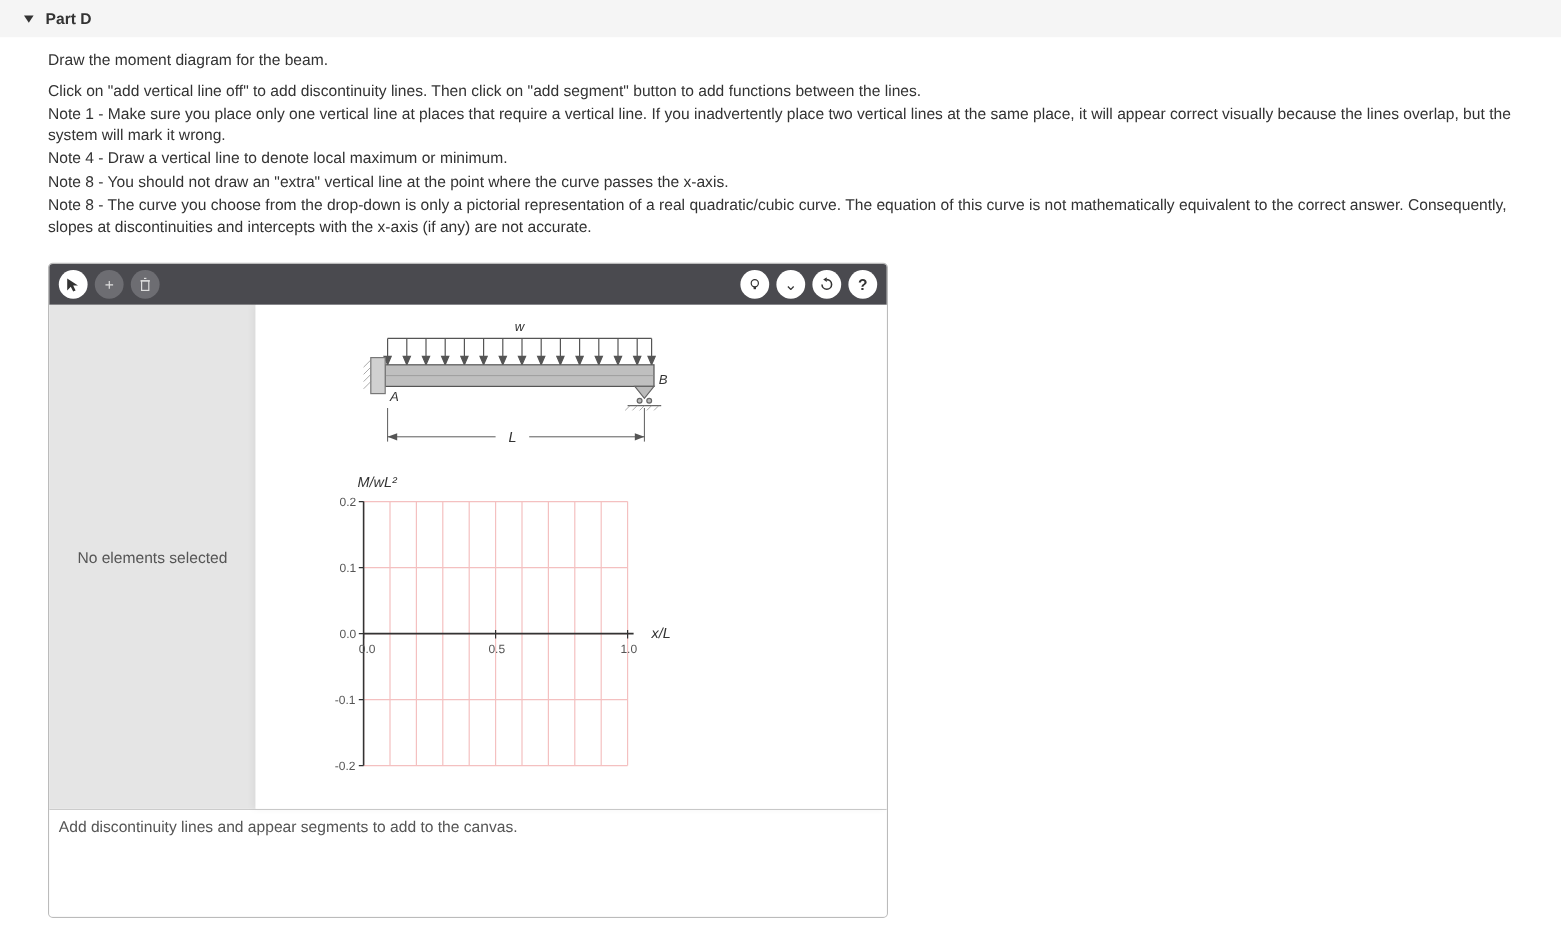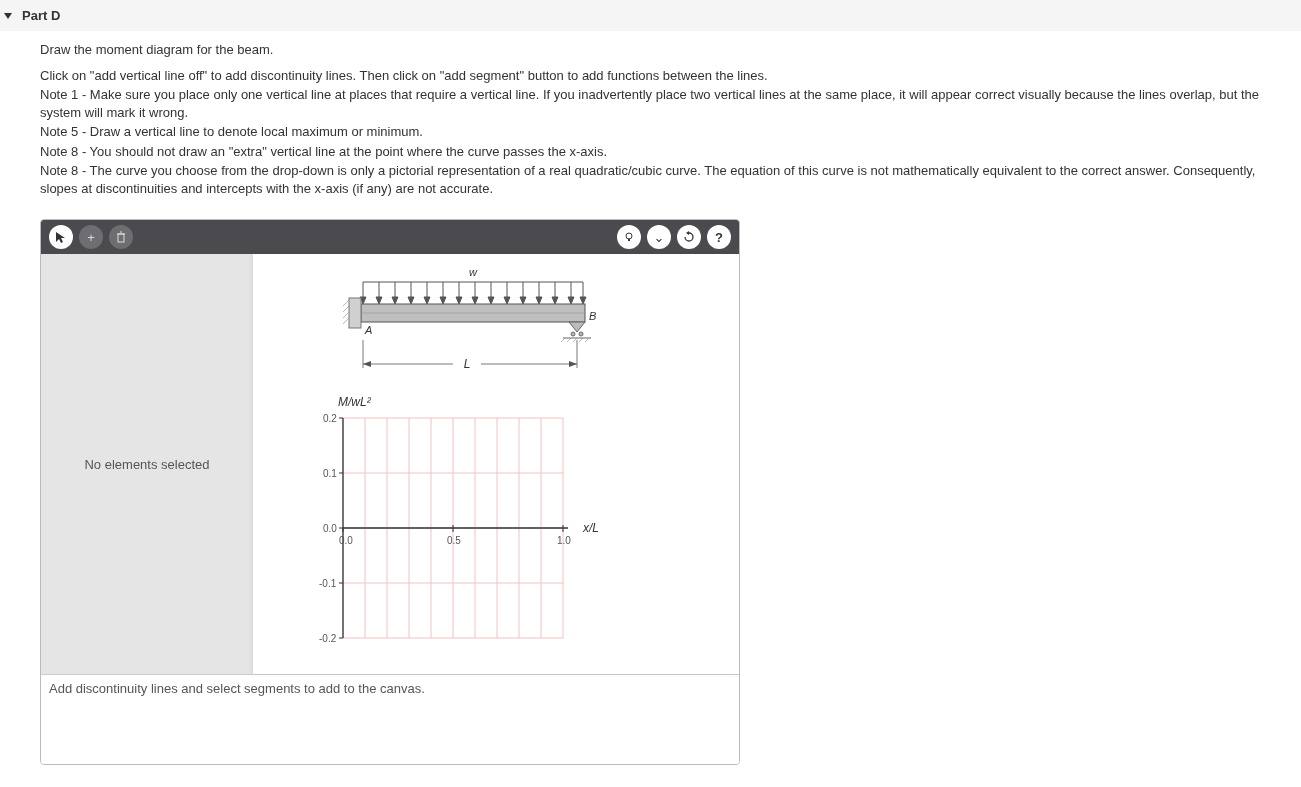--- a/index.html
+++ b/index.html
@@ -5,21 +5,21 @@
   * { box-sizing: border-box; margin: 0; padding: 0; }
   body { 
     font-family: Arial, Helvetica, sans-serif; 
     font-size: 13px; 
     color: #333; 
     background: #fff;
     width: 1301px;
   }
   .part-header {
     background: #f5f5f5;
-    padding: 8px 4px;
+    padding: 8px 20px;
     margin-bottom: 10px;
     display: flex;
     align-items: center;
     gap: 10px;
   }
   .part-header .caret {
     width: 0; height: 0;
     border-left: 4px solid transparent;
     border-right: 4px solid transparent;
     border-top: 6px solid #333;
@@ -55,21 +55,21 @@
     font-size: 13px;
     cursor: pointer;
   }
   .tool-btn.white { background: #fff; color: #333; }
   .tool-btn.grey { background: #6d6d72; color: #ddd; }
   .canvas-body {
     display: flex;
     height: 420px;
   }
   .side-panel {
-    width: 212px;
+    width: 172px;
     background: #e5e5e5;
     display: flex;
     align-items: center;
     justify-content: center;
     color: #555;
     font-size: 13px;
   }
   .plot-area {
     flex: 1;
     background: #fff;
@@ -94,21 +94,21 @@
 <div class="part-header">
   <span class="caret"></span>
   <span class="title">Part D</span>
 </div>
 
 <div class="content">
   <div class="instructions">
     <p class="prompt">Draw the moment diagram for the beam.</p>
     <p>Click on "add vertical line off" to add discontinuity lines. Then click on "add segment" button to add functions between the lines.</p>
     <p>Note 1 - Make sure you place only one vertical line at places that require a vertical line. If you inadvertently place two vertical lines at the same place, it will appear correct visually because the lines overlap, but the system will mark it wrong.</p>
-    <p>Note 5 - Draw a vertical line to denote local maximum or minimum.</p>
+    <p>Note 4 - Draw a vertical line to denote local maximum or minimum.</p>
     <p>Note 8 - You should not draw an "extra" vertical line at the point where the curve passes the x-axis.</p>
     <p>Note 8 - The curve you choose from the drop-down is only a pictorial representation of a real quadratic/cubic curve. The equation of this curve is not mathematically equivalent to the correct answer. Consequently, slopes at discontinuities and intercepts with the x-axis (if any) are not accurate.</p>
   </div>
 
   <div class="canvas-wrap">
 
     <div class="toolbar">
       <button class="tool-btn white">
         <svg width="14" height="14" viewBox="0 0 14 14">
           <path d="M2 2 L2 12 L5 9 L7 13 L9 12 L7 8 L11 8 Z" fill="#333"></path>
@@ -262,17 +262,17 @@
           <text x="76" y="150" class="axis-text">0.0</text>
           <text x="184" y="150" class="axis-text">0.5</text>
           <text x="294" y="150" class="axis-text">1.0</text>
           <text x="320" y="138" font-size="12" font-style="italic" fill="#333">x/L</text>
         </svg>
 
       </div>
     </div>
 
     <div class="hint-bar">
-      <span>Add discontinuity lines and select segments to add to the canvas.</span>
+      <span>Add discontinuity lines and appear segments to add to the canvas.</span>
     </div>
 
   </div>
 </div>
 
 </body></html>

